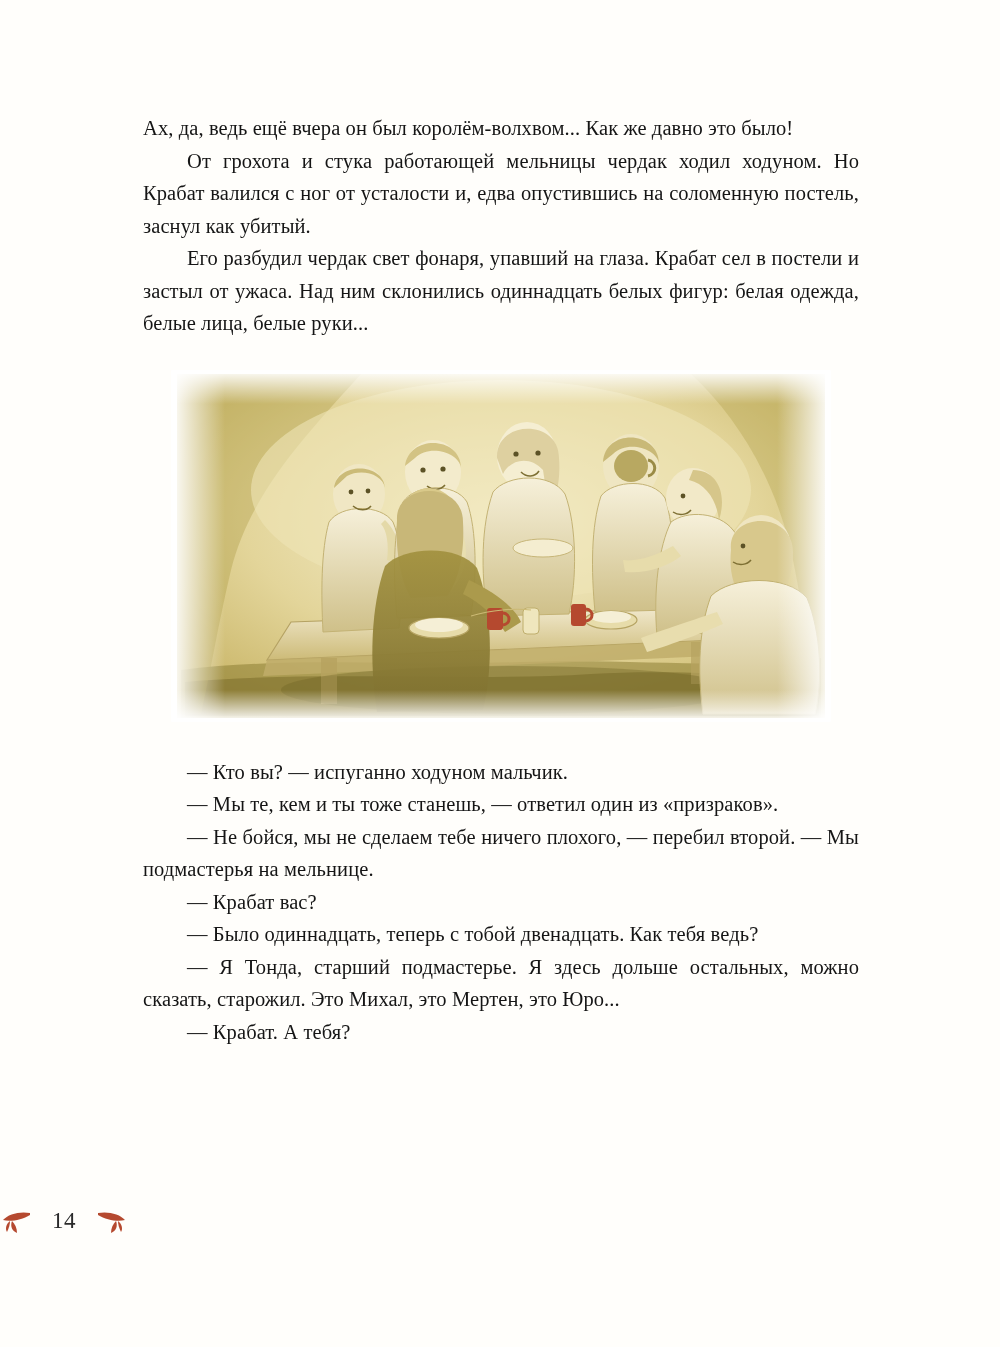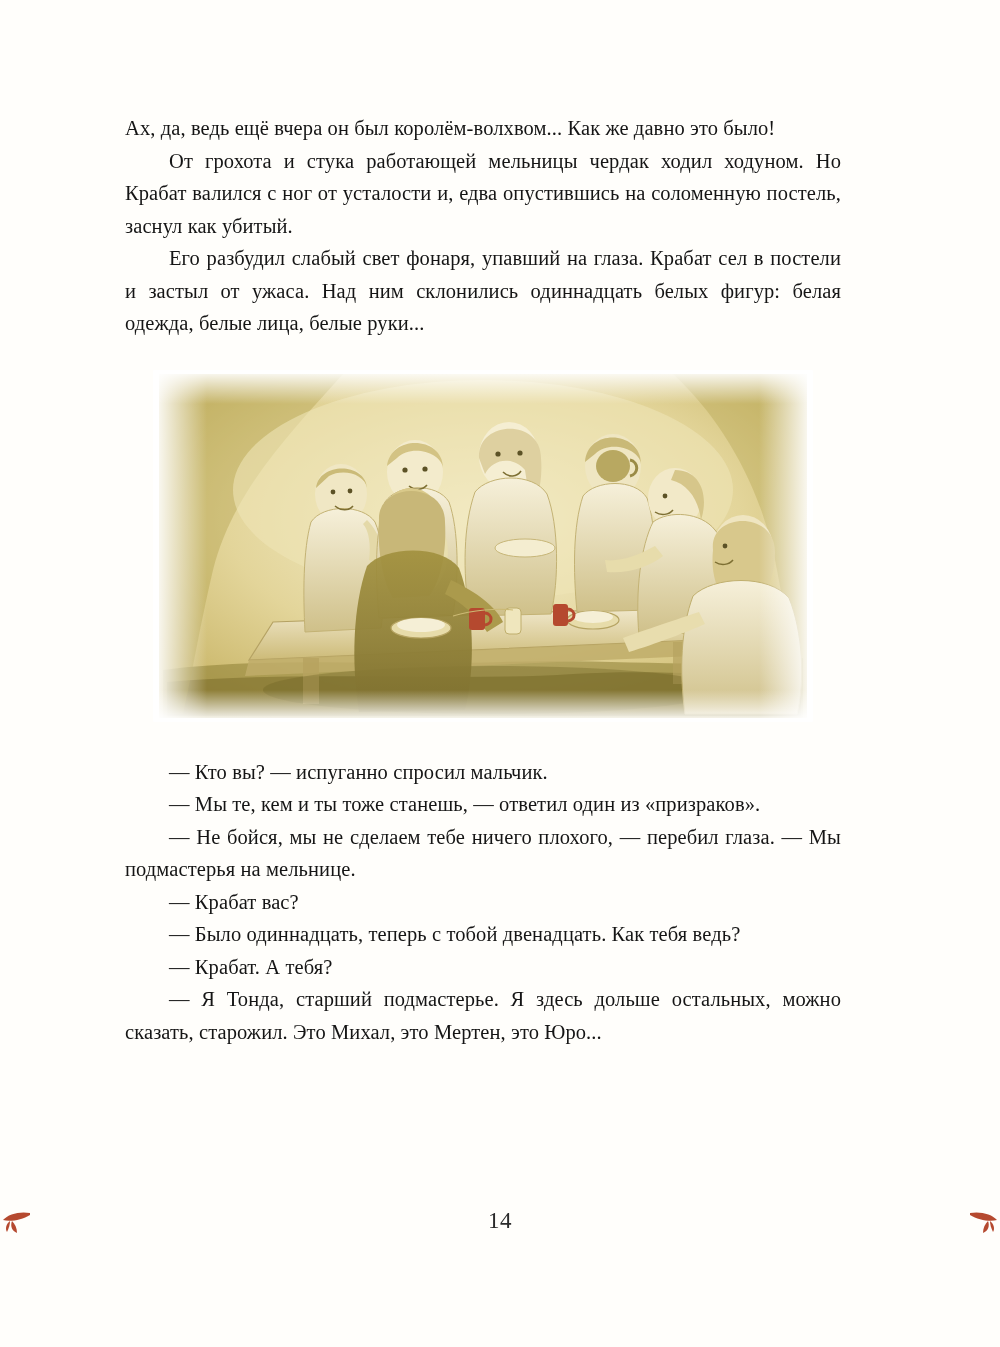--- a/index.html
+++ b/index.html
@@ -17,21 +17,21 @@
   }
   .page {
     position: absolute;
     left: 0; top: 0;
     width: 1000px;
     height: 1347px;
     background: #fffefb;
   }
   .content {
     position: absolute;
-    left: 125px;
+    left: 143px;
     top: 112px;
     width: 716px;
     font-family: Liberation Serif, serif;
   }
   p.body-par {
     margin: 0;
     font-size: 20.5px;
     line-height: 32.5px;
     text-align: justify;
     text-indent: 44px;
@@ -55,21 +55,21 @@
   }
   .ill-svg { display: block; width: 100%; height: 100%; }
   .dialogue-block p.body-par { text-indent: 44px; }
   .footer {
     position: absolute;
     left: 0;
     top: 1208px;
     width: 1000px;
     display: flex;
     align-items: center;
-    justify-content: space-between;
+    justify-content: flex-start;
     gap: 18px;
   }
   .page-number {
     font-size: 23px;
     color: #2a2a2a;
     font-family: "Liberation Serif", serif;
     letter-spacing: 0.5px;
   }
   .orn {
     width: 34px;
@@ -78,21 +78,21 @@
 </style>
 </head>
 <body>
 
 <div class="page">
 
   <div class="content">
 
     <p class="body-par no-indent">Ах, да, ведь ещё вчера он был королём-волхвом... Как же давно это было!</p>
     <p class="body-par">От грохота и стука работающей мельницы чердак ходил ходуном. Но Крабат валился с ног от усталости и, едва опустившись на соломенную постель, заснул как убитый.</p>
-    <p class="body-par">Его разбудил слабый свет фонаря, упавший на глаза. Крабат сел в постели и застыл от ужаса. Над ним склонились одиннадцать белых фигур: белая одежда, белые лица, белые руки...</p>
+    <p class="body-par">Его разбудил чердак свет фонаря, упавший на глаза. Крабат сел в постели и застыл от ужаса. Над ним склонились одиннадцать белых фигур: белая одежда, белые лица, белые руки...</p>
 
     <div class="illustration-wrap">
       <div class="illustration">
         <svg class="ill-svg" viewBox="0 0 660 352" preserveAspectRatio="none">
           <defs>
             <radialGradient id="bgGlow" cx="50%" cy="42%" r="72%">
               <stop offset="0%" stop-color="#f7f1d4"></stop>
               <stop offset="55%" stop-color="#e3d59a"></stop>
               <stop offset="100%" stop-color="#c3ae5c"></stop>
             </radialGradient>
@@ -221,27 +221,27 @@
 
           <rect x="0" y="0" width="54" height="352" fill="url(#edgeFadeL)"></rect>
           <rect x="606" y="0" width="54" height="352" fill="url(#edgeFadeR)"></rect>
           <rect x="0" y="0" width="660" height="34" fill="url(#edgeFadeT)"></rect>
           <rect x="0" y="320" width="660" height="32" fill="url(#edgeFadeB)"></rect>
         </svg>
       </div>
     </div>
 
     <div class="dialogue-block">
-      <p class="body-par">— Кто вы? — испуганно спросил мальчик.</p>
+      <p class="body-par">— Кто вы? — испуганно ходуном мальчик.</p>
       <p class="body-par">— Мы те, кем и ты тоже станешь, — ответил один из «призраков».</p>
-      <p class="body-par">— Не бойся, мы не сделаем тебе ничего плохого, — перебил глаза. — Мы подмастерья на мельнице.</p>
+      <p class="body-par">— Не бойся, мы не сделаем тебе ничего плохого, — перебил второй. — Мы подмастерья на мельнице.</p>
       <p class="body-par">— Крабат вас?</p>
       <p class="body-par">— Было одиннадцать, теперь с тобой двенадцать. Как тебя ведь?</p>
+      <p class="body-par">— Я Тонда, старший подмастерье. Я здесь дольше остальных, можно сказать, старожил. Это Михал, это Мертен, это Юро...</p>
       <p class="body-par">— Крабат. А тебя?</p>
-      <p class="body-par">— Я Тонда, старший подмастерье. Я здесь дольше остальных, можно сказать, старожил. Это Михал, это Мертен, это Юро...</p>
     </div>
 
   </div>
 
   <div class="footer">
     <svg class="orn" viewBox="0 0 34 26">
       <path d="M30 5 C 20 3, 8 6, 3 12 C 10 14, 22 12, 30 7 Z" fill="#b5492f"></path>
       <path d="M12 13 C 10 18, 12 23, 17 25 C 17 20, 15 16, 12 13 Z" fill="#b5492f"></path>
       <path d="M10 13 C 6 16, 5 21, 7 24 C 9 20, 10 16, 10 13 Z" fill="#b5492f"></path>
     </svg>

